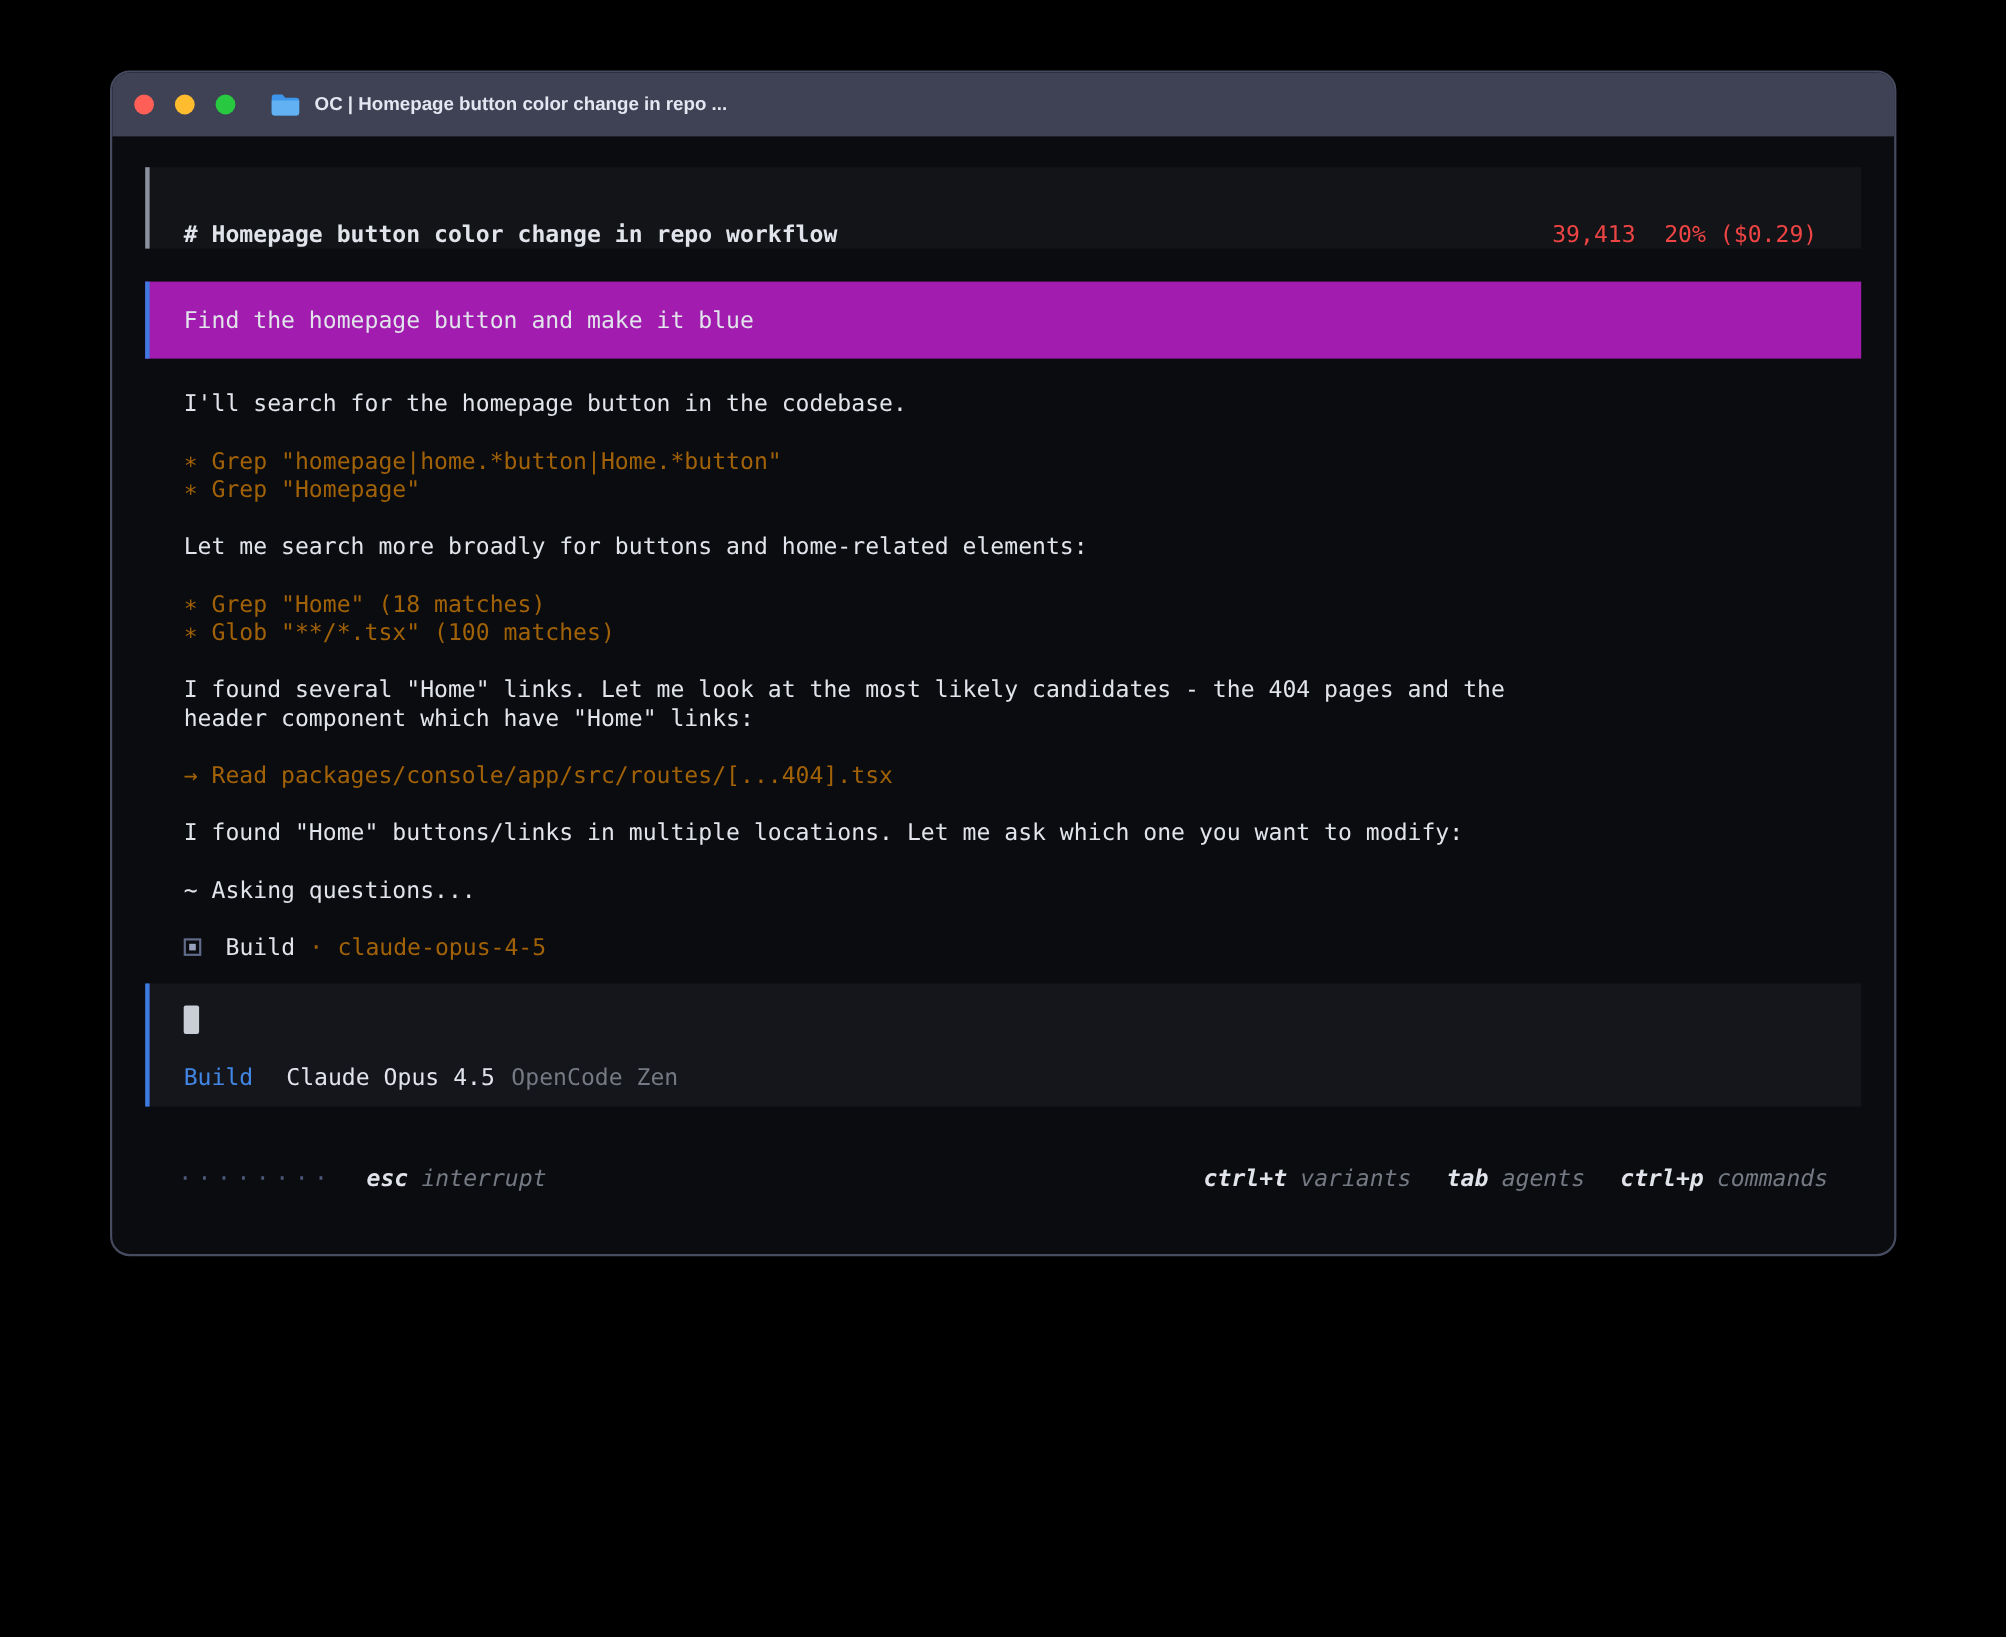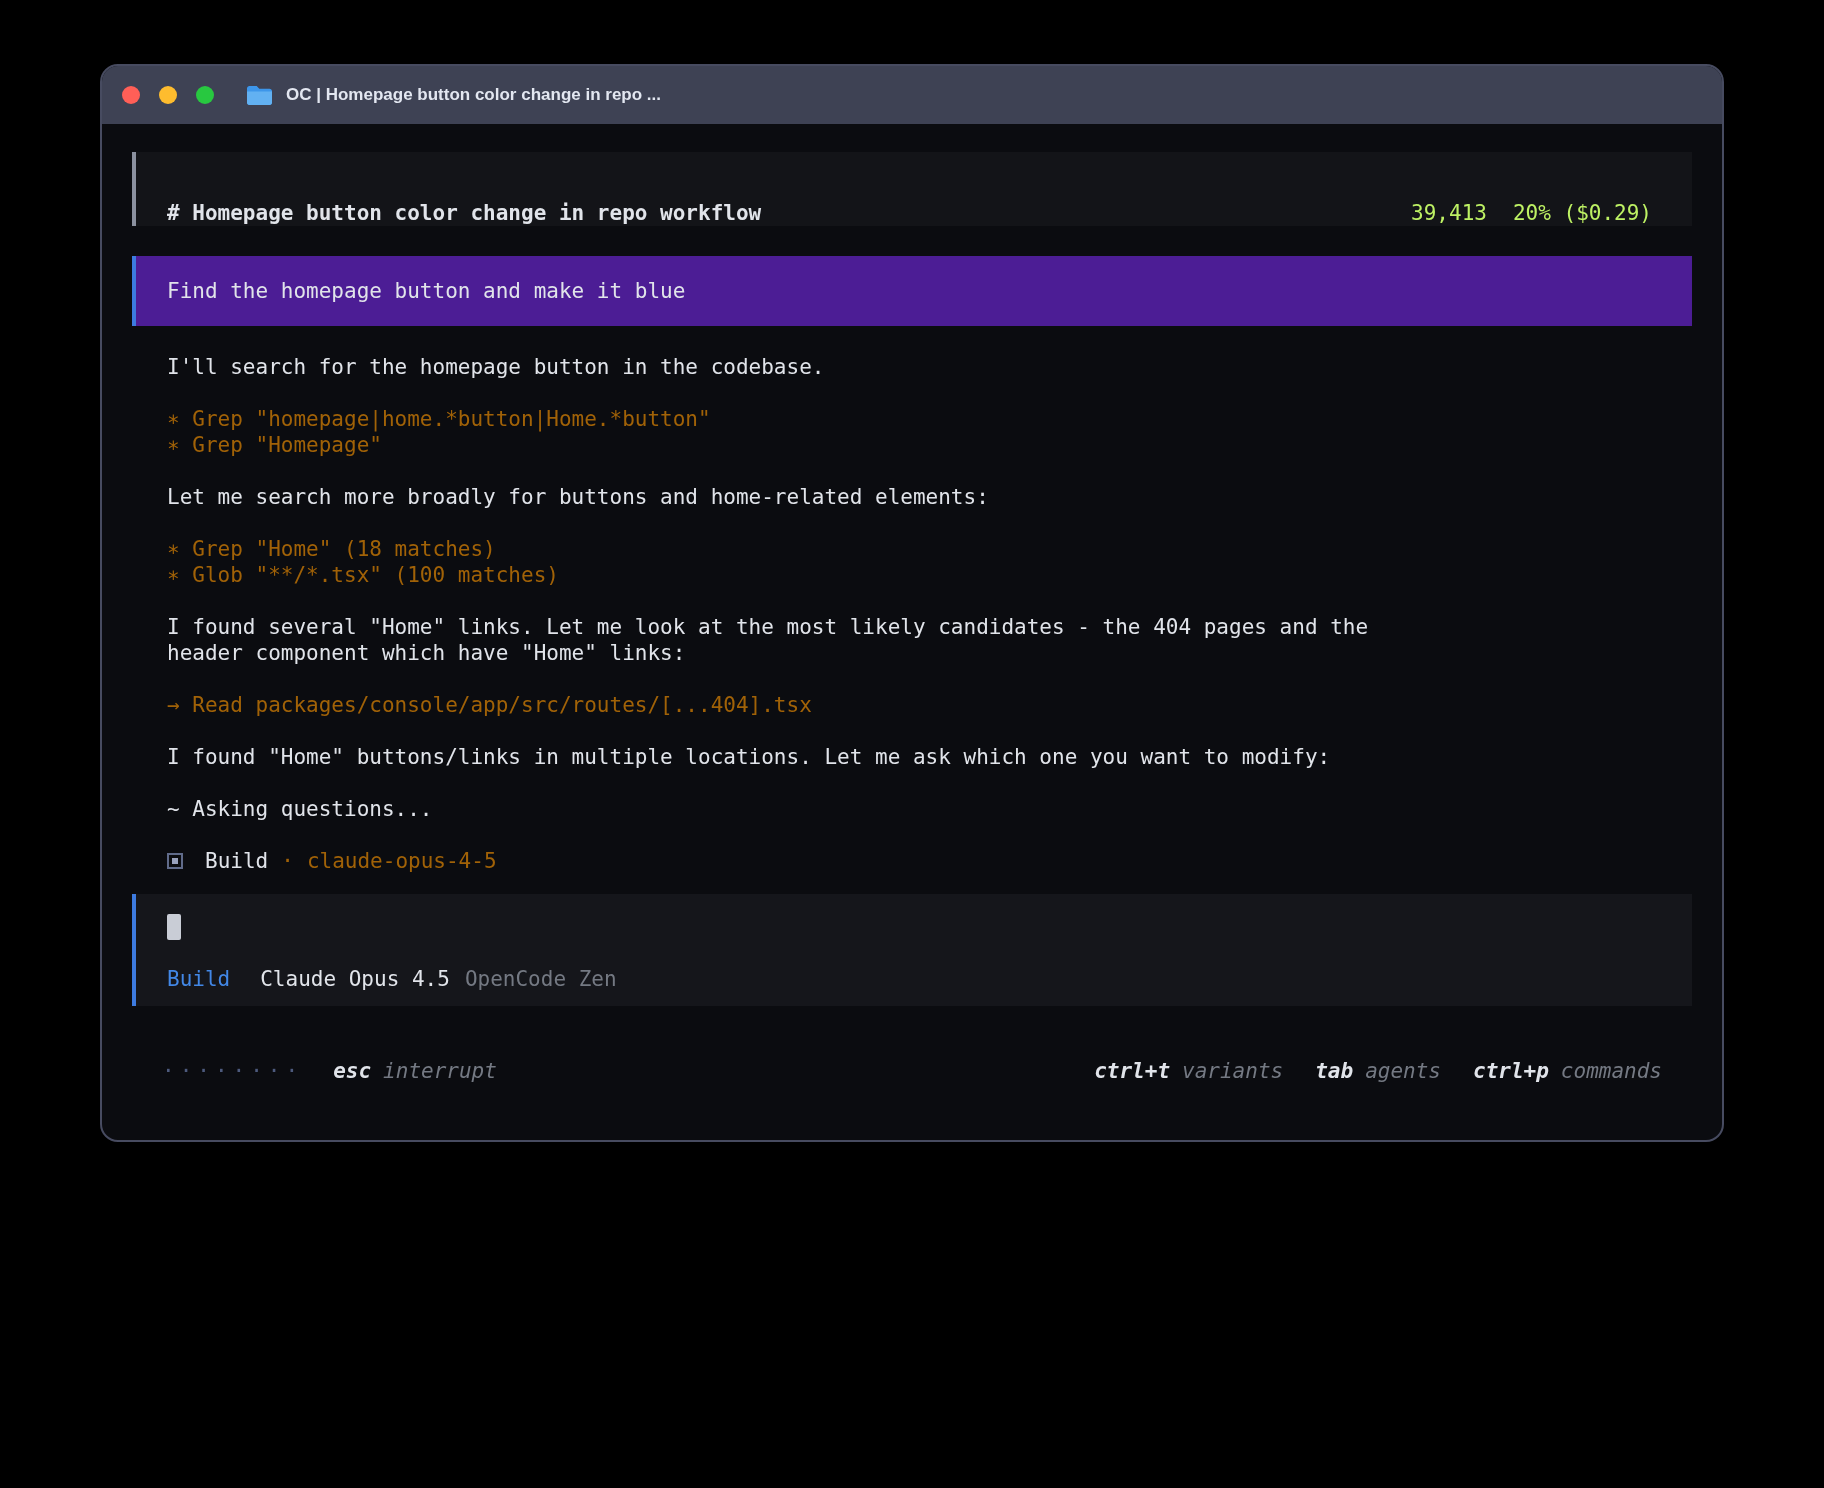--- a/index.html
+++ b/index.html
@@ -49,24 +49,24 @@
   }
   .panel{box-sizing:border-box;}
   .header-block{
     margin-top:28px;height:74px;flex:0 0 auto;
     background:#131418;
     border-left:4px solid #8b919f;
     display:flex;align-items:flex-end;justify-content:space-between;
     padding:0 40px 0 31px;
   }
   .header-title{font-weight:700;white-space:nowrap;}
-  .header-meta{display:flex;gap:26px;color:#bef264;white-space:nowrap;}
+  .header-meta{display:flex;gap:26px;color:#ef4444;white-space:nowrap;}
   .user-block{
     margin-top:30px;height:70px;flex:0 0 auto;
-    background:#4c1d95;
+    background:#a21caf;
     border-left:4px solid #3d7be0;
     display:flex;align-items:center;
     padding:0 31px;
   }
   
   .transcript{
     margin-top:28px;
     padding-left:35px;
     flex:0 0 auto;
   }

